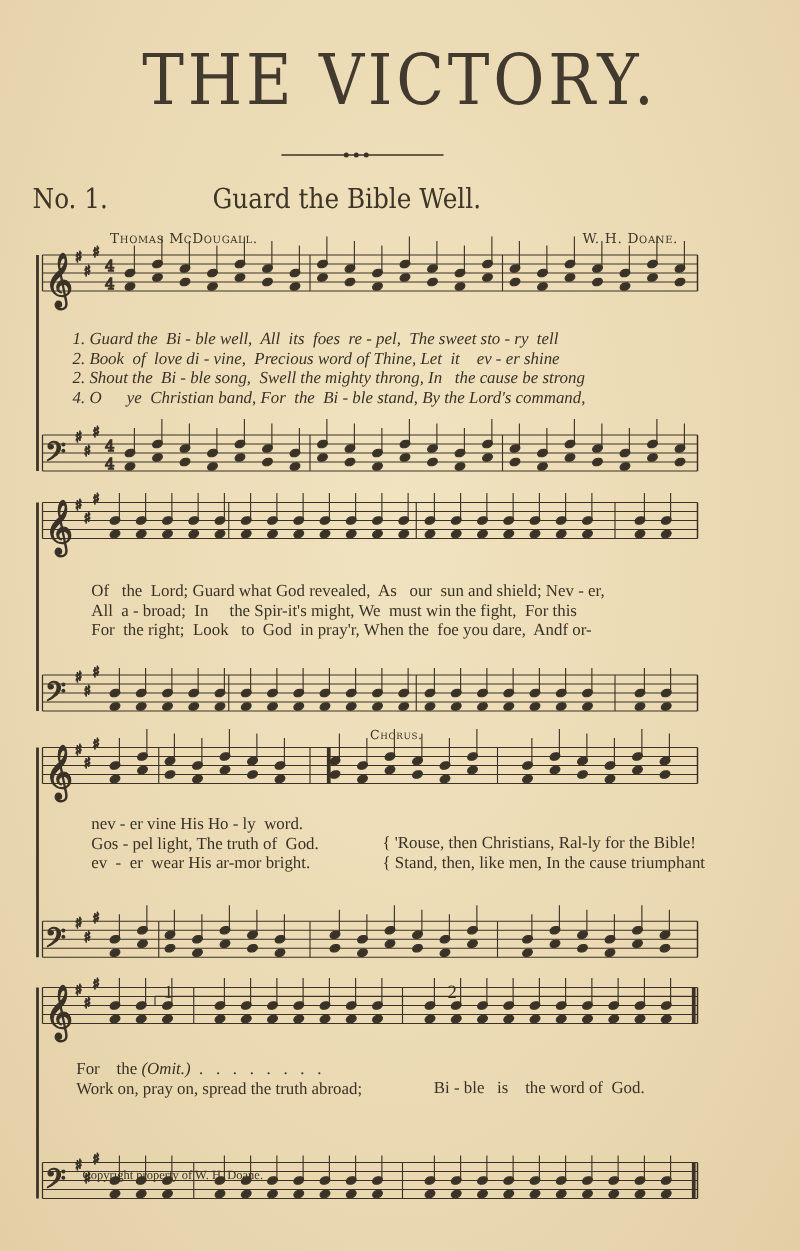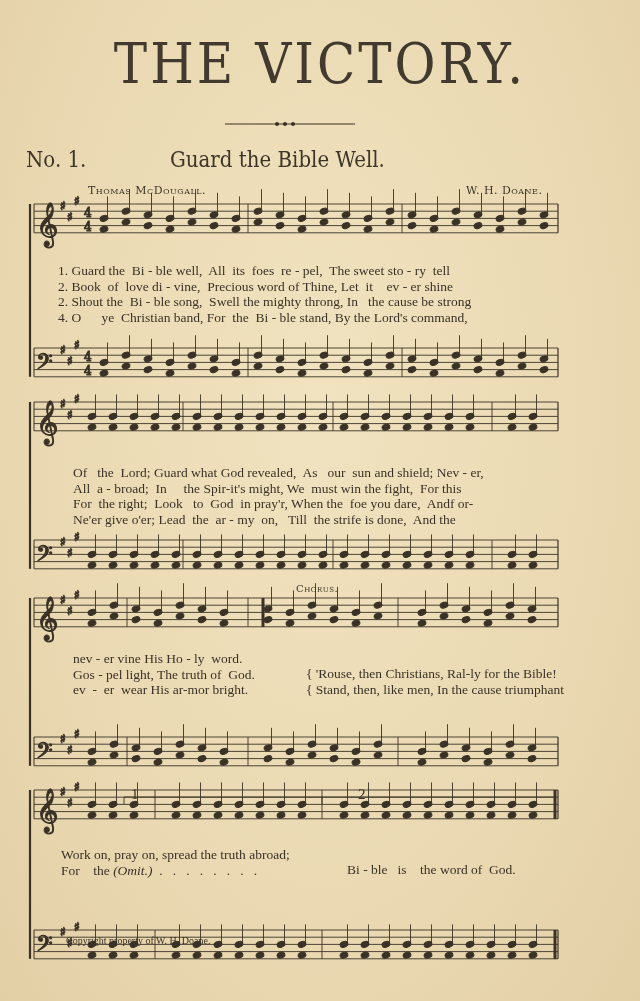--- a/index.html
+++ b/index.html
@@ -657,46 +657,45 @@
       <line x1="494.5" y1="944.4" x2="494.5" y2="924.4" stroke-width="0.9"></line>
       <ellipse cx="512" cy="944.4" rx="4" ry="2.8" transform="rotate(-20 512 944.4)"></ellipse>
       <ellipse cx="512" cy="955.1999999999999" rx="4" ry="2.8" transform="rotate(-20 512 955.1999999999999)"></ellipse>
       <line x1="515.5" y1="944.4" x2="515.5" y2="924.4" stroke-width="0.9"></line>
       <ellipse cx="533" cy="944.4" rx="4" ry="2.8" transform="rotate(-20 533 944.4)"></ellipse>
       <ellipse cx="533" cy="955.1999999999999" rx="4" ry="2.8" transform="rotate(-20 533 955.1999999999999)"></ellipse>
       <line x1="536.5" y1="944.4" x2="536.5" y2="924.4" stroke-width="0.9"></line>
     </g>
 </svg>
 
-<div class="abs" style="left:58px; top:263px;">
+<div class="abs" style="left:58px; top:263px;font-style:italic;">
   <div class="lyric">1. Guard the  Bi - ble well,  All  its  foes  re - pel,  The sweet sto - ry  tell</div>
   <div class="lyric">2. Book  of  love di - vine,  Precious word of Thine, Let  it    ev - er shine</div>
   <div class="lyric">2. Shout the  Bi - ble song,  Swell the mighty throng, In   the cause be strong</div>
   <div class="lyric">4. O      ye  Christian band, For  the  Bi - ble stand, By the Lord's command,</div>
 </div>
 
 <div class="abs" style="left:73px; top:465px;">
   <div class="lyric">Of   the  Lord; Guard what God revealed,  As   our  sun and shield; Nev - er,</div>
   <div class="lyric">All  a - broad;  In     the Spir-it's might, We  must win the fight,  For this</div>
   <div class="lyric">For  the right;  Look   to  God  in pray'r, When the  foe you dare,  Andf or-</div>
-  <div class="lyric">Ne'er give o'er; Lead  the  ar - my  on,   Till  the strife is done,  And the</div>
 </div>
 
 <div class="abs chorus-label">Chorus.</div>
 <div class="abs" style="left:73px; top:651px;">
   <div class="lyric">nev - er vine His Ho - ly  word.</div>
   <div class="lyric">Gos - pel light, The truth of  God.</div>
   <div class="lyric">ev  -  er  wear His ar-mor bright.</div>
 </div>
 <div class="abs" style="left:306px; top:666px;">
   <div class="lyric">{ 'Rouse, then Christians, Ral-ly for the Bible!</div>
   <div class="lyric">{ Stand, then, like men, In the cause triumphant</div>
 </div>
 
 <div class="abs" style="left:131px; top:786px; font-size:15px; font-family:'Liberation Serif',serif;">1</div>
 <div class="abs" style="left:358px; top:786px; font-size:15px; font-family:'Liberation Serif',serif;">2</div>
 <div class="abs" style="left:61px; top:847px;">
+  <div class="lyric"><span>For    the </span><span class="omit">(Omit.)</span><span>  .   .   .   .   .   .   .   .</span></div>
   <div class="lyric">Work on, pray on, spread the truth abroad;</div>
-  <div class="lyric"><span>For    the </span><span class="omit">(Omit.)</span><span>  .   .   .   .   .   .   .   .</span></div>
 </div>
 <div class="abs lyric" style="left:347px; top:862px;">Bi - ble   is    the word of  God.</div>
 
 <div class="abs copyright">Copyright property of W. H. Doane.</div>
 
 </body></html>

